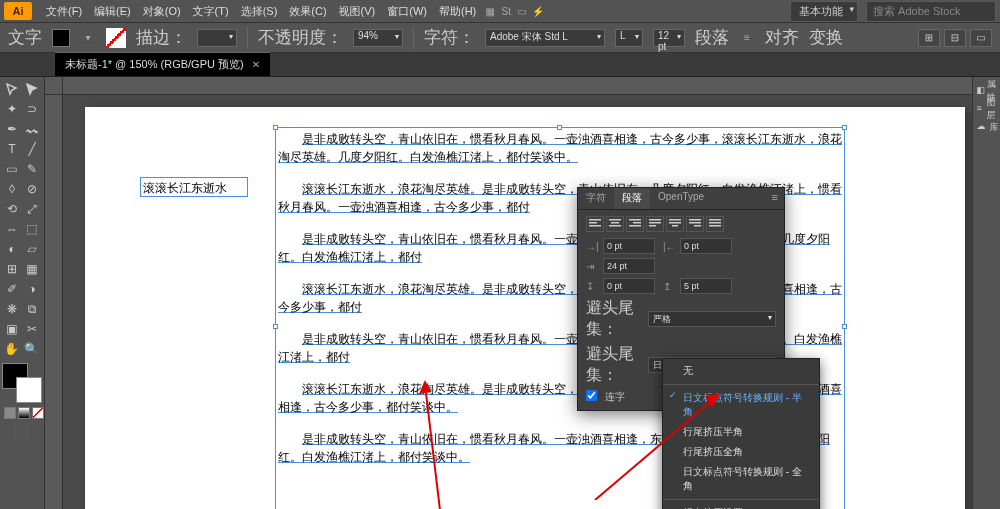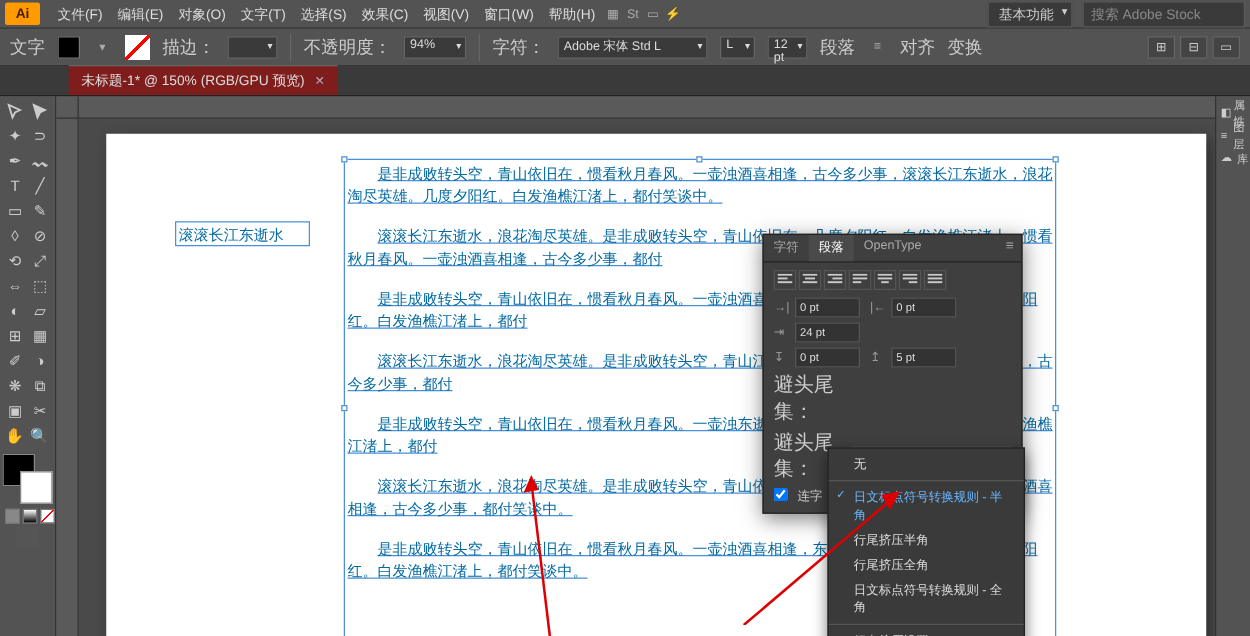--- a/index.html
+++ b/index.html
@@ -5,31 +5,31 @@
 *{margin:0;padding:0;box-sizing:border-box;font-family:"Microsoft YaHei",sans-serif;user-select:none}
 body{background:#525252;width:1000px;height:509px;overflow:hidden;color:#ccc;font-size:11px}
 .menubar{height:23px;background:#535353;display:flex;align-items:center;padding:0 4px;border-bottom:1px solid #333}
 .logo{width:28px;height:18px;background:#ff9a00;color:#4a1e00;font-weight:bold;font-size:11px;display:flex;align-items:center;justify-content:center;border-radius:2px;margin-right:8px}
 .menubar .menu-item{padding:0 6px;color:#ddd;font-size:11px;cursor:pointer}
 .menubar .spacer{flex:1}
 .workspace-dd{padding:2px 14px 2px 8px;background:#3a3a3a;border:1px solid #5a5a5a;position:relative;margin-right:8px}
 .workspace-dd::after{content:"▾";position:absolute;right:3px;top:2px;font-size:9px}
 .search{background:#3a3a3a;border:1px solid #5a5a5a;padding:2px 6px;width:130px;color:#888;}
 .controlbar{height:30px;background:#535353;display:flex;align-items:center;padding:0 8px;gap:10px;border-bottom:1px solid #333}
-.controlbar .lbl{font-size:14px;color:#ccc}
+.controlbar .lbl{font-size:17px;color:#ccc}
 .swatch{width:18px;height:18px;background:#000;border:1px solid #777}
 .mini-icon{width:16px;height:16px;display:flex;align-items:center;justify-content:center;font-size:10px;color:#aaa}
 .redline{width:20px;height:20px;background:linear-gradient(135deg,#fff 0%,#fff 45%,red 45%,red 55%,#fff 55%)}
 .sel{height:18px;background:#3a3a3a;border:1px solid #666;color:#ddd;font-size:10px;padding:0 14px 0 4px;position:relative}
 .sel::after{content:"▾";position:absolute;right:3px;top:2px;font-size:8px}
 .vsep{width:1px;height:22px;background:#666}
 .end-icons{margin-left:auto;display:flex;gap:4px}
 .end-icons .btn{width:22px;height:18px;border:1px solid #666;background:#444;display:flex;align-items:center;justify-content:center;font-size:10px}
 .tabbar{height:24px;background:#3a3a3a;display:flex;align-items:flex-end;padding-left:55px;border-bottom:1px solid #222}
-.doctab{background:#7f1d1d;color:#ddd;font-size:11px;padding:4px 10px;display:flex;align-items:center;gap:8px;border-top:1px solid #666}
+.doctab{background:#000000;color:#ddd;font-size:11px;padding:4px 10px;display:flex;align-items:center;gap:8px;border-top:1px solid #666}
 .doctab .close{font-size:10px;color:#aaa;cursor:pointer}
 .main{display:flex;height:432px}
 .toolbox{width:45px;background:#535353;display:flex;flex-wrap:wrap;padding:2px;gap:0;align-content:flex-start;border-right:1px solid #333}
 .tool{width:20px;height:20px;display:flex;align-items:center;justify-content:center;font-size:12px;color:#ccc;cursor:pointer}
 .tool svg{width:14px;height:14px;fill:none;stroke:#ccc;stroke-width:1.5}
 .fillstroke{width:40px;height:40px;position:relative;margin:4px auto}
 .fillstroke .f{position:absolute;top:0;left:0;width:26px;height:26px;background:#000;border:1px solid #888}
 .fillstroke .s{position:absolute;bottom:0;right:0;width:26px;height:26px;background:#fff;border:1px solid #888}
 .toolbox .modes{display:flex;gap:2px;padding:0 2px}
 .toolbox .modes .m{width:12px;height:12px;border:1px solid #777}
@@ -39,26 +39,26 @@
 .rulerh{position:absolute;top:0;left:18px;right:0;height:18px;background:#5a5a5a;border-bottom:1px solid #333;z-index:2}
 .rulerv{position:absolute;top:18px;left:0;bottom:0;width:18px;background:#5a5a5a;border-right:1px solid #333;z-index:2}
 .page{position:absolute;top:30px;left:40px;width:880px;height:420px;background:#fff;box-shadow:3px 3px 10px rgba(0,0,0,.4)}
 .txtframe{position:absolute;border:1px solid #4a90d9}
 .txtframe .h{position:absolute;width:5px;height:5px;background:#fff;border:1px solid #4a90d9}
 .txtframe .h.tl{top:-3px;left:-3px}
 .txtframe .h.tr{top:-3px;right:-3px}
 .txtframe .h.tm{top:-3px;left:50%;margin-left:-3px}
 .txtframe .h.lm{top:50%;left:-3px;margin-top:-3px}
 .txtframe .h.rm{top:50%;right:-3px;margin-top:-3px}
-.txtframe .content{color:#0369a1;font-size:12px;line-height:1.5;padding:2px;font-family:"SimSun",serif}
+.txtframe .content{color:#000000;font-size:12px;line-height:1.5;padding:2px;font-family:"SimSun",serif}
 .txtframe .content p{margin-bottom:14px;text-indent:2em;text-decoration:underline;text-decoration-color:#4a90d9}
 .right-panels{width:28px;background:#535353;border-left:1px solid #333;display:flex;flex-direction:column;align-items:center;padding-top:6px;gap:2px}
 .right-panels .p{width:24px;height:16px;display:flex;align-items:center;gap:2px;font-size:9px;color:#ccc;cursor:pointer;padding-left:2px}
 .right-panels .p .ic{width:12px;height:12px}
-.floatpanel{position:absolute;top:187px;left:610px;width:208px;background:#3f3f3f;border:1px solid #222;box-shadow:0 4px 16px rgba(0,0,0,.5);z-index:20}
+.floatpanel{position:absolute;top:187px;left:577px;width:208px;background:#3f3f3f;border:1px solid #222;box-shadow:0 4px 16px rgba(0,0,0,.5);z-index:20}
 .floatpanel .tabs{display:flex;height:22px;border-bottom:1px solid #222}
 .floatpanel .tabs .t{padding:3px 8px;font-size:10px;color:#aaa;cursor:pointer}
 .floatpanel .tabs .t.active{background:#4a4a4a;color:#fff}
 .floatpanel .tabs .menu{margin-left:auto;padding:3px 6px;font-size:11px;color:#aaa;cursor:pointer}
 .floatpanel .body{padding:6px 8px}
 .alignrow{display:flex;gap:2px;margin-bottom:6px}
 .alignrow .a{width:18px;height:16px;border:1px solid #555;display:flex;align-items:center;justify-content:center;font-size:9px;cursor:pointer}
 .alignrow .a svg{width:12px;height:10px;fill:#ccc}
 .fieldrow{display:flex;gap:8px;margin-bottom:4px;align-items:center}
 .fieldrow .fld{display:flex;align-items:center;gap:3px}
@@ -307,20 +307,21 @@
           <span class="ic">↧</span>
           <input value="0 pt" style="">
         </div>
       <div class="fld">
           <span class="ic">↥</span>
           <input value="5 pt" style="">
         </div>
     </div>
     <div class="selrow">
       <span class="lbl">避头尾集：</span>
+      <div class="dd">严格</div>
     </div>
     <div class="selrow">
       <span class="lbl">避头尾集：</span>
       <div class="dd">日文标点符号转换...</div>
     </div>
     <div class="chkrow">
       <input type="checkbox" checked="" style="">
       <span>连字</span>
     </div>
   </div>

